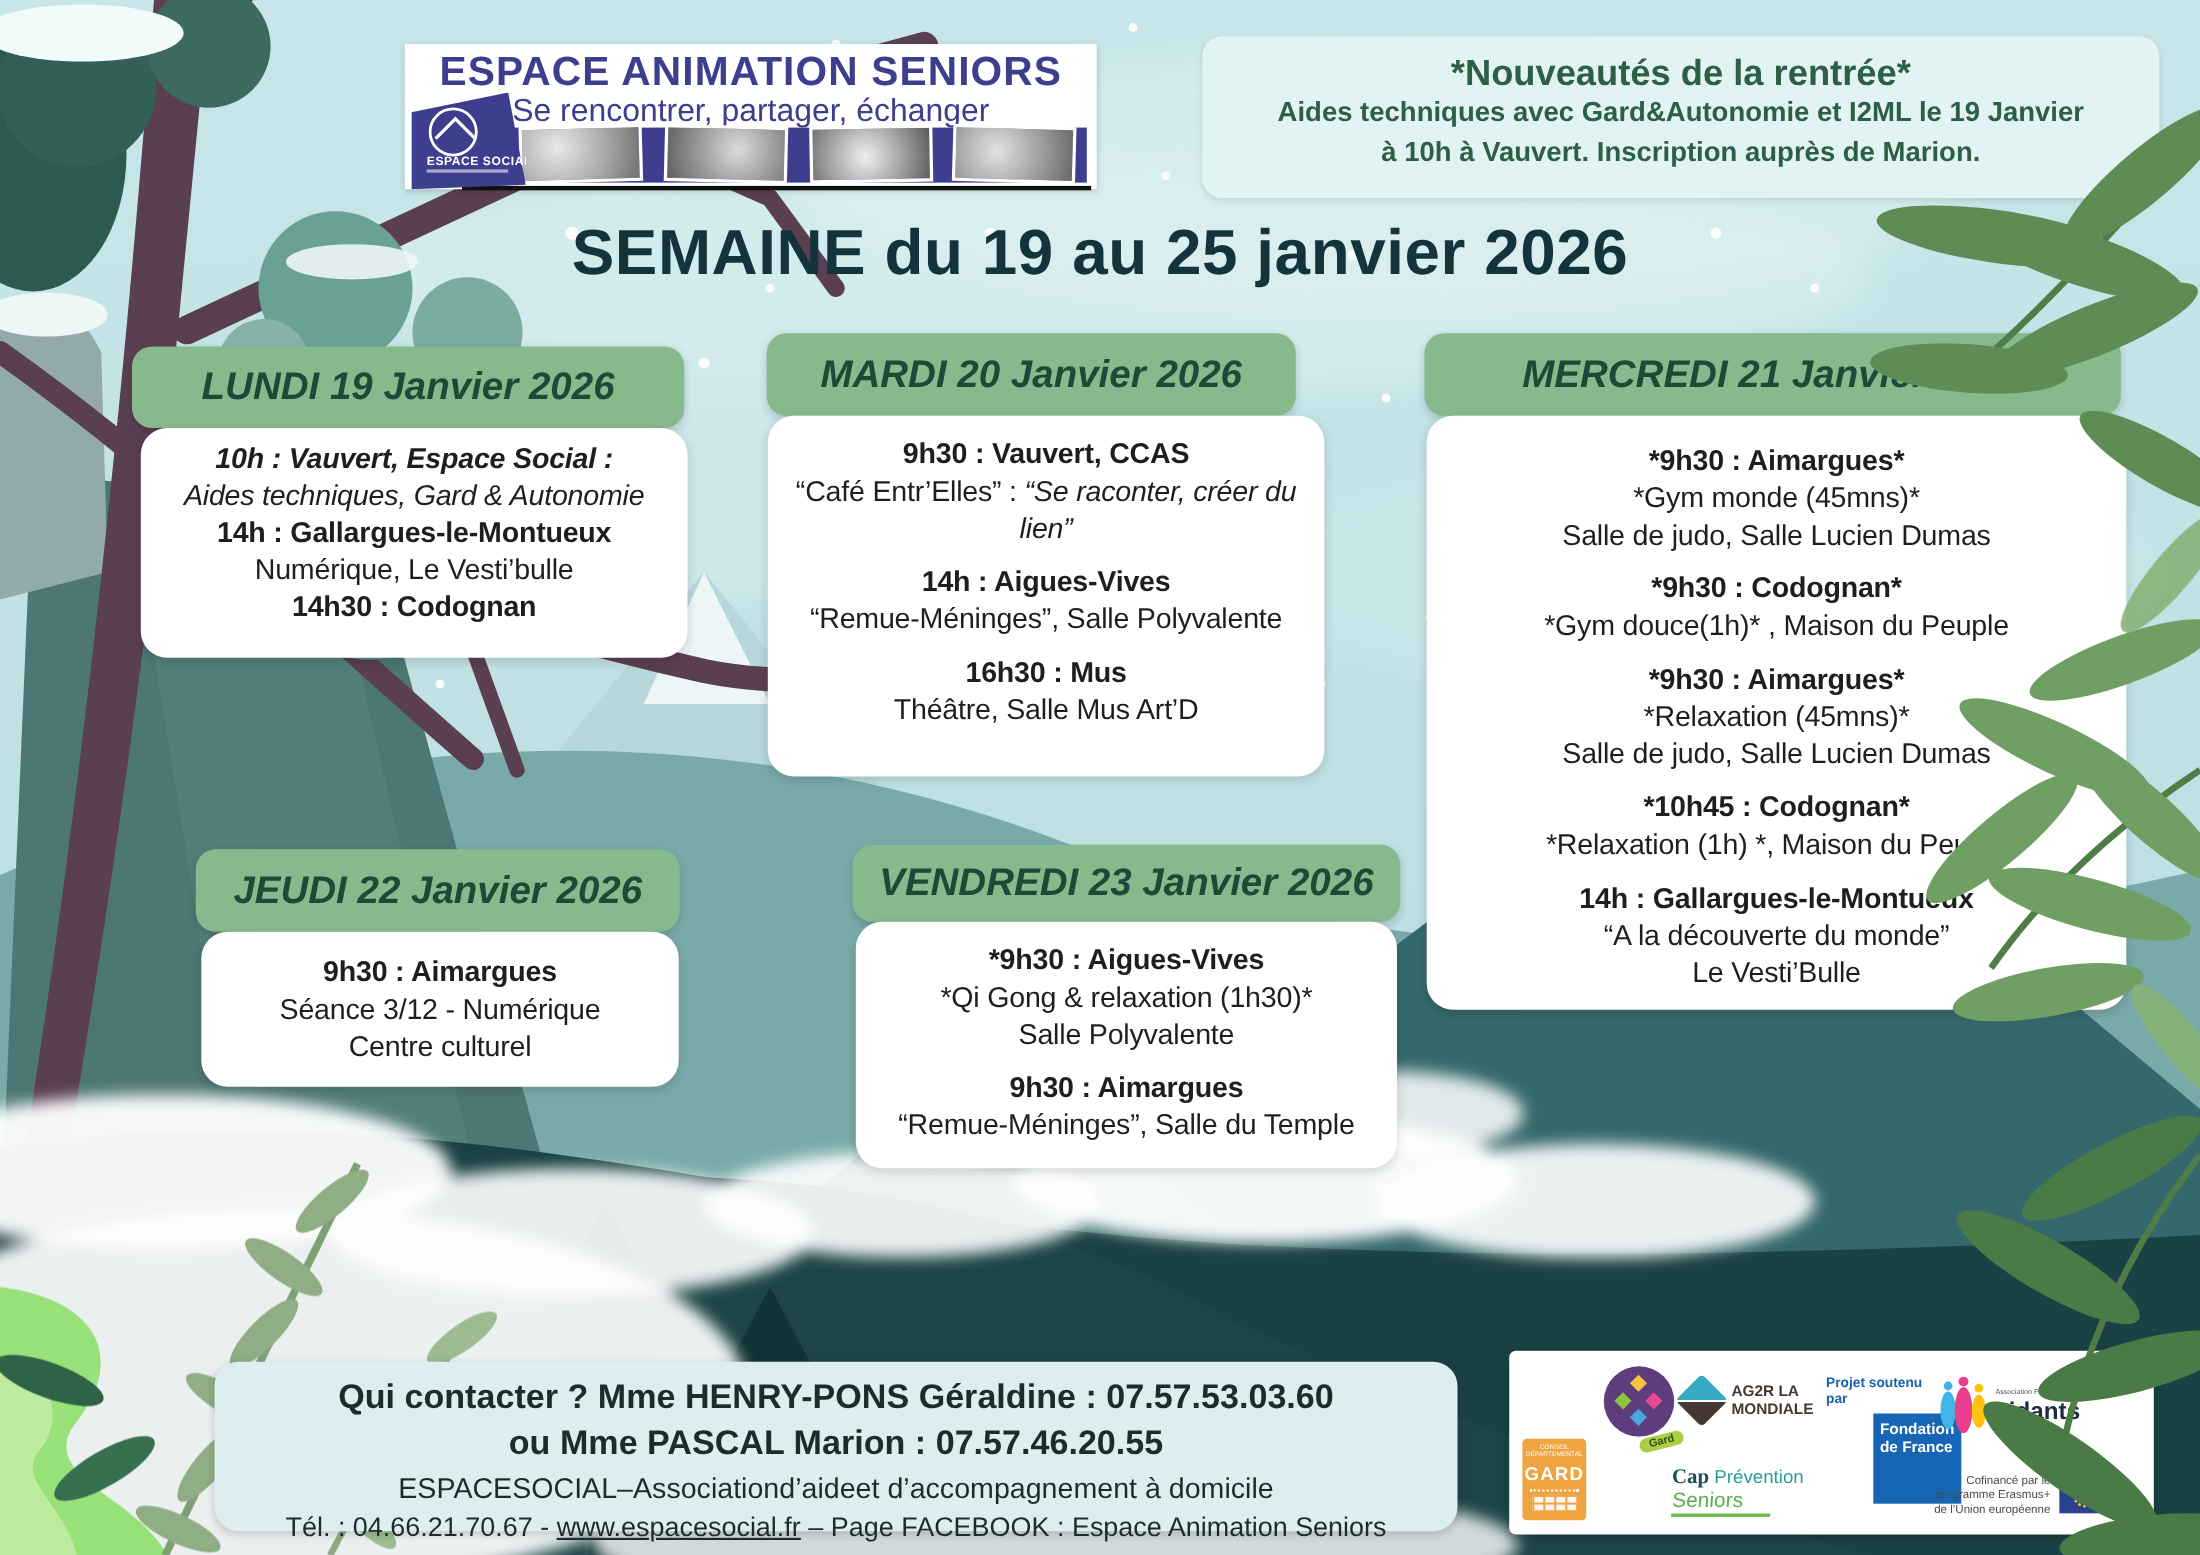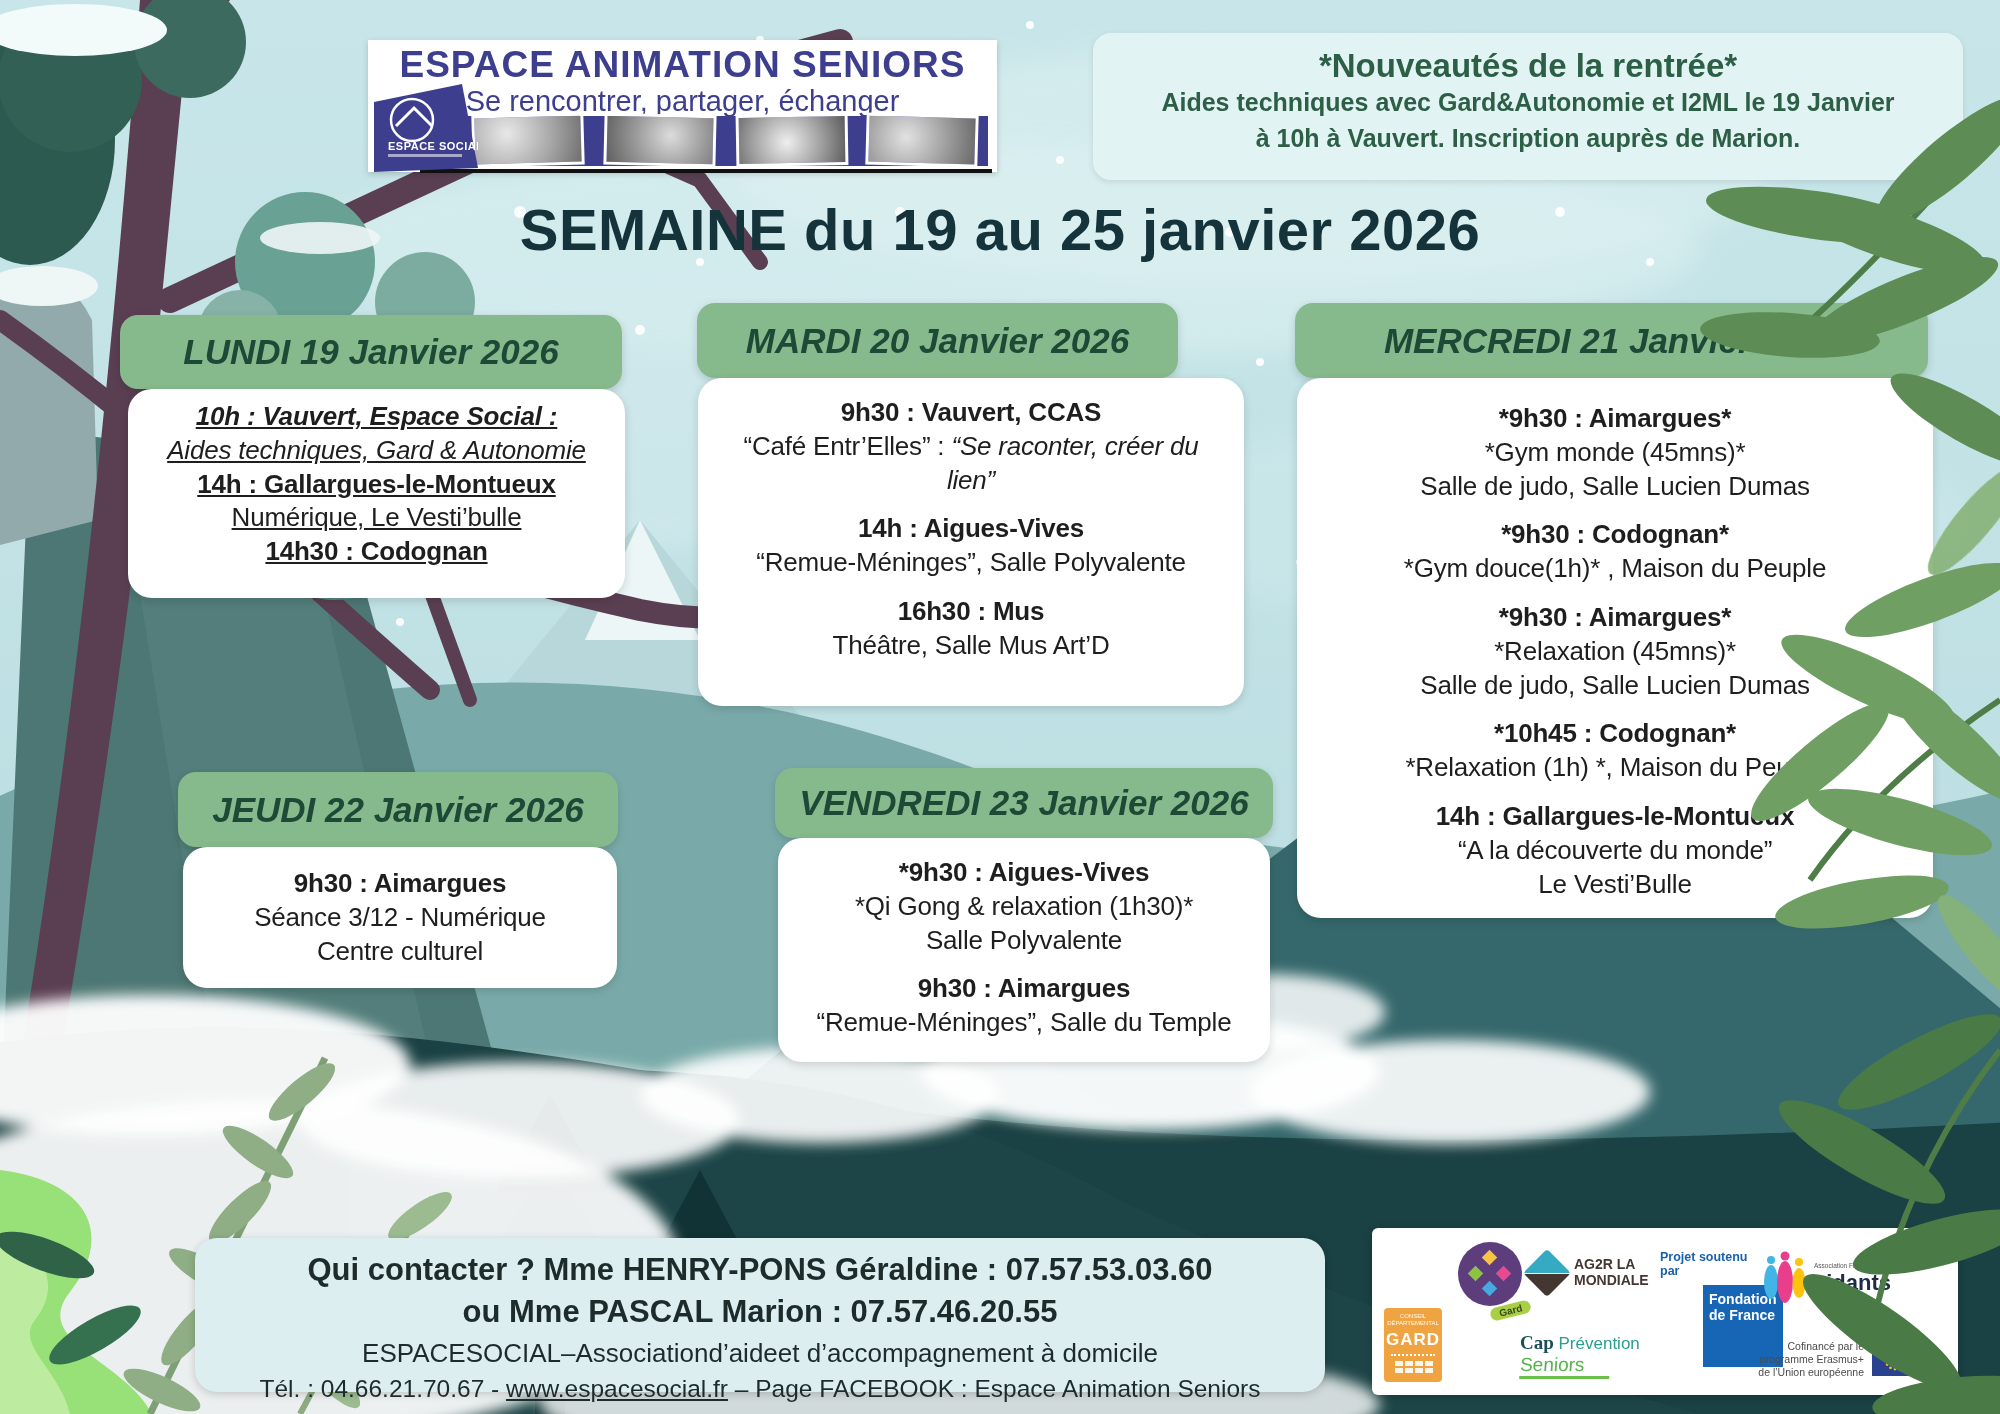--- a/index.html
+++ b/index.html
@@ -40,31 +40,31 @@
 
   
   .day-header{position:absolute;z-index:10;background:#86ba8c;border-radius:18px;
     display:flex;align-items:center;justify-content:center;
     font-style:italic;font-weight:800;color:#1d4936;font-size:35px;
     box-shadow:0 3px 8px rgba(0,0,0,.15);}
   .day-body{position:absolute;z-index:10;background:#ffffff;border-radius:24px;
     text-align:center;color:#1e1e1e;font-size:26px;line-height:1.3;letter-spacing:-.2px;
     box-shadow:0 3px 10px rgba(0,0,0,.14);box-sizing:border-box;}
   .day-body .entry{margin:0 0 15px 0;}
-  .day-body.tight .entry{margin:0;text-decoration:underline;}
+  .day-body.tight .entry{margin:0;}
   .day-body .entry:last-child{margin-bottom:0;}
   .day-body p{margin:0;}
   .day-body .h{font-weight:700;}
   .day-body .h.it{font-style:italic;}
   .day-body .it{font-style:italic;}
 
   .hdr-lundi   {left:120px; top:315px; width:502px; height:74px;}
   .bod-lundi   {left:128px; top:389px; width:497px; height:209px; padding:11px 14px;}
   .hdr-mardi   {left:697px; top:303px; width:481px; height:75px;}
-  .bod-mardi   {left:698px; top:378px; width:546px; height:328px; padding:18px 20px;}
+  .bod-mardi   {left:698px; top:378px; width:506px; height:328px; padding:18px 20px;}
   .hdr-mercredi{left:1295px;top:303px; width:633px; height:75px;}
   .bod-mercredi{left:1297px;top:378px; width:636px; height:540px; padding:24px 24px;}
   .hdr-jeudi   {left:178px; top:772px; width:440px; height:75px;}
   .bod-jeudi   {left:183px; top:847px; width:434px; height:141px; padding:20px 12px;}
   .hdr-vendredi{left:775px; top:768px; width:498px; height:70px;}
   .bod-vendredi{left:778px; top:838px; width:492px; height:224px; padding:18px 14px;}
 
   
   .contact{left:195px;top:1238px;width:1130px;height:154px;background:#ddeef1;border-radius:22px;
     text-align:center;color:#1d2b2b;box-shadow:0 2px 8px rgba(0,0,0,.18);}

